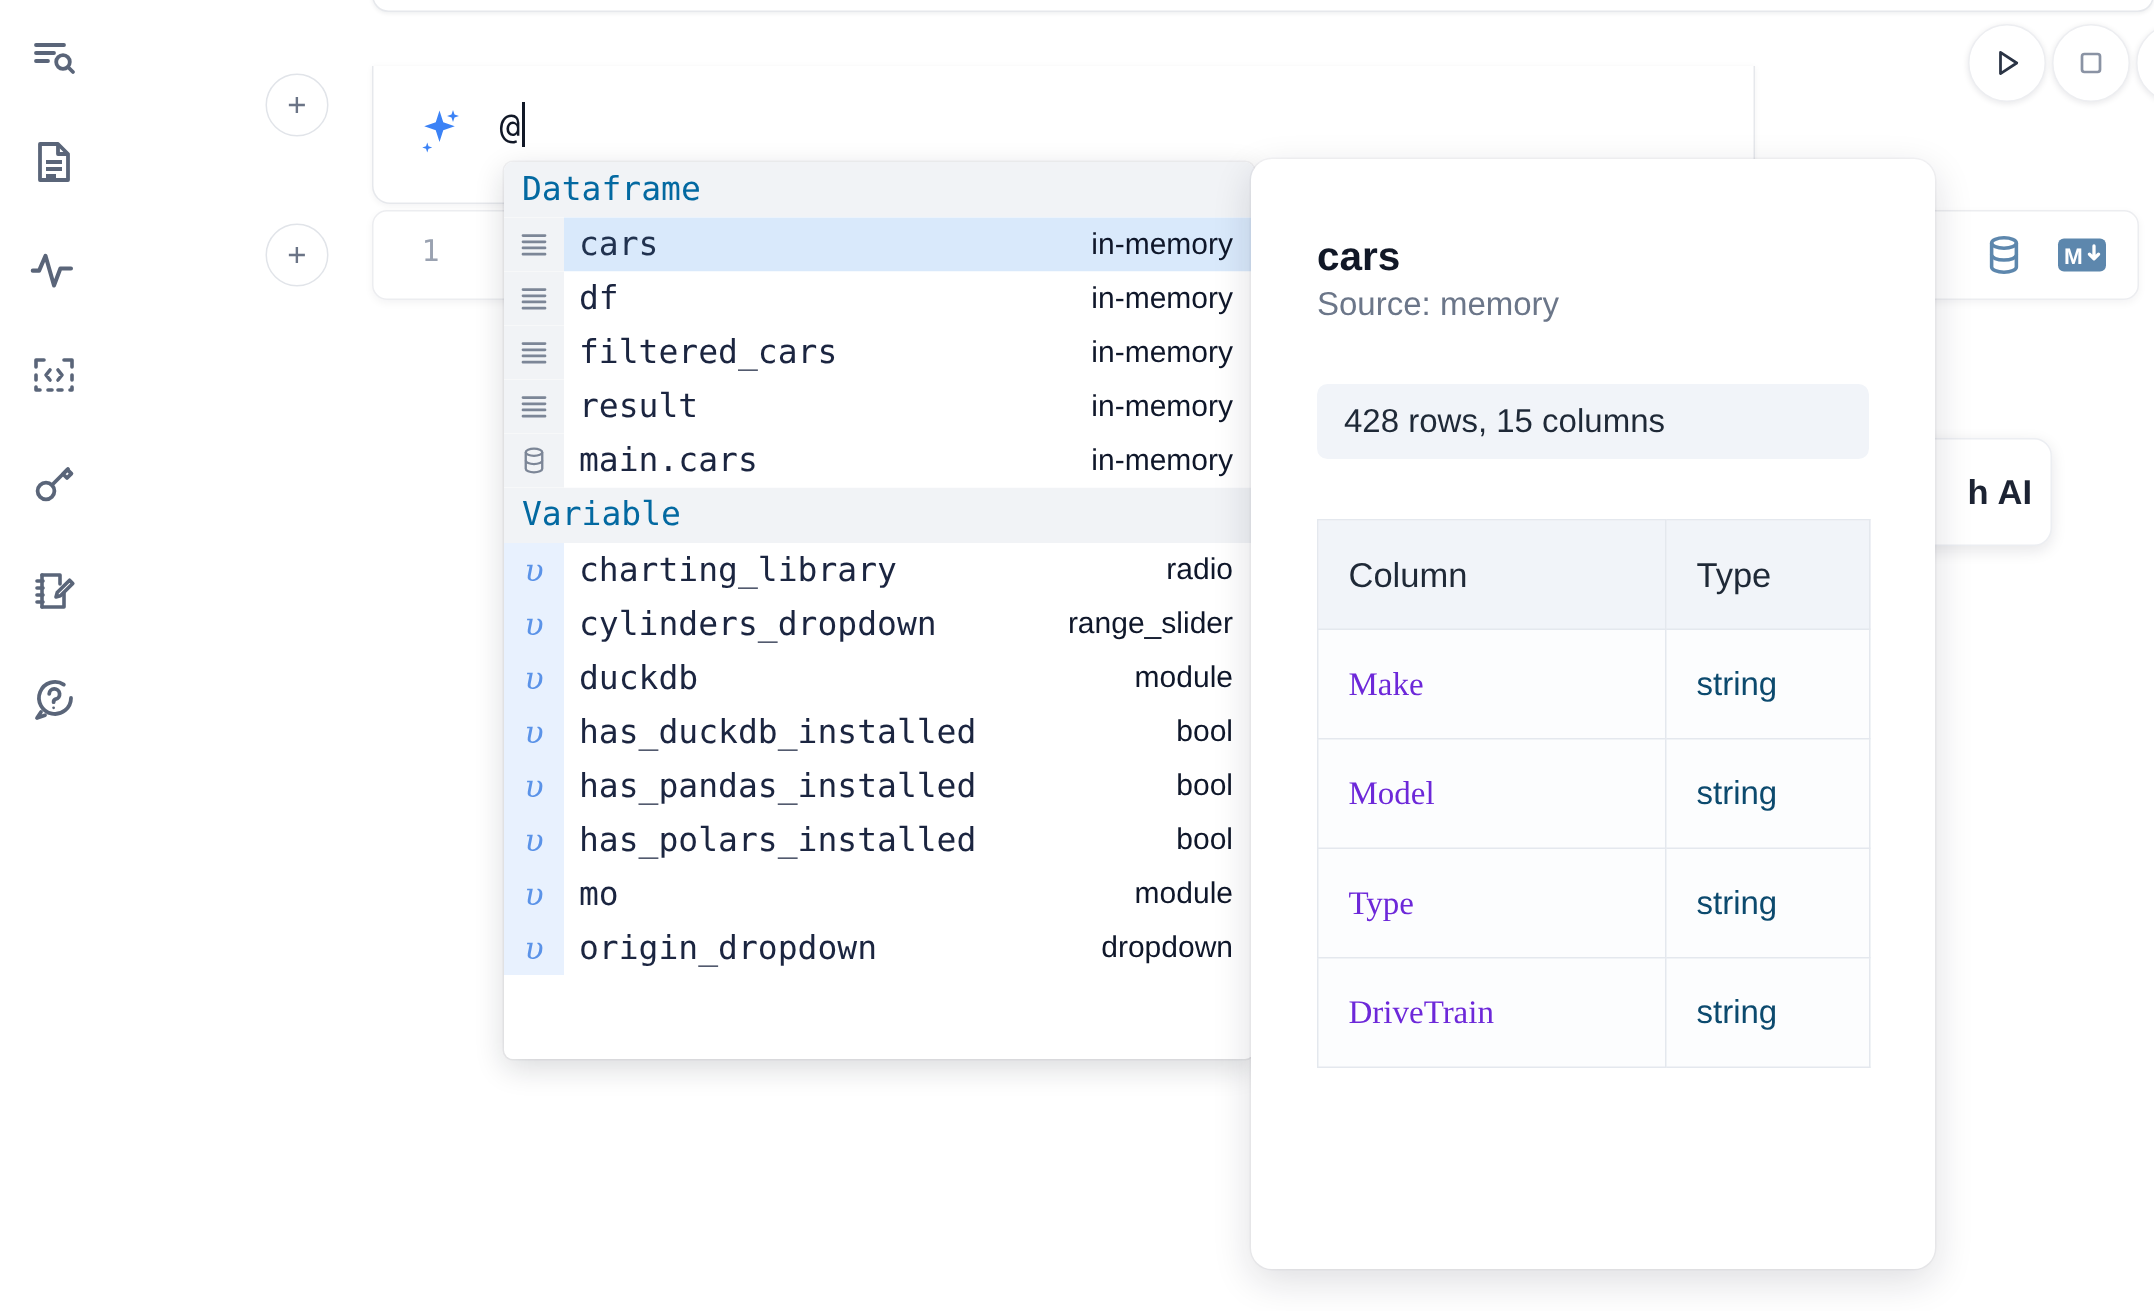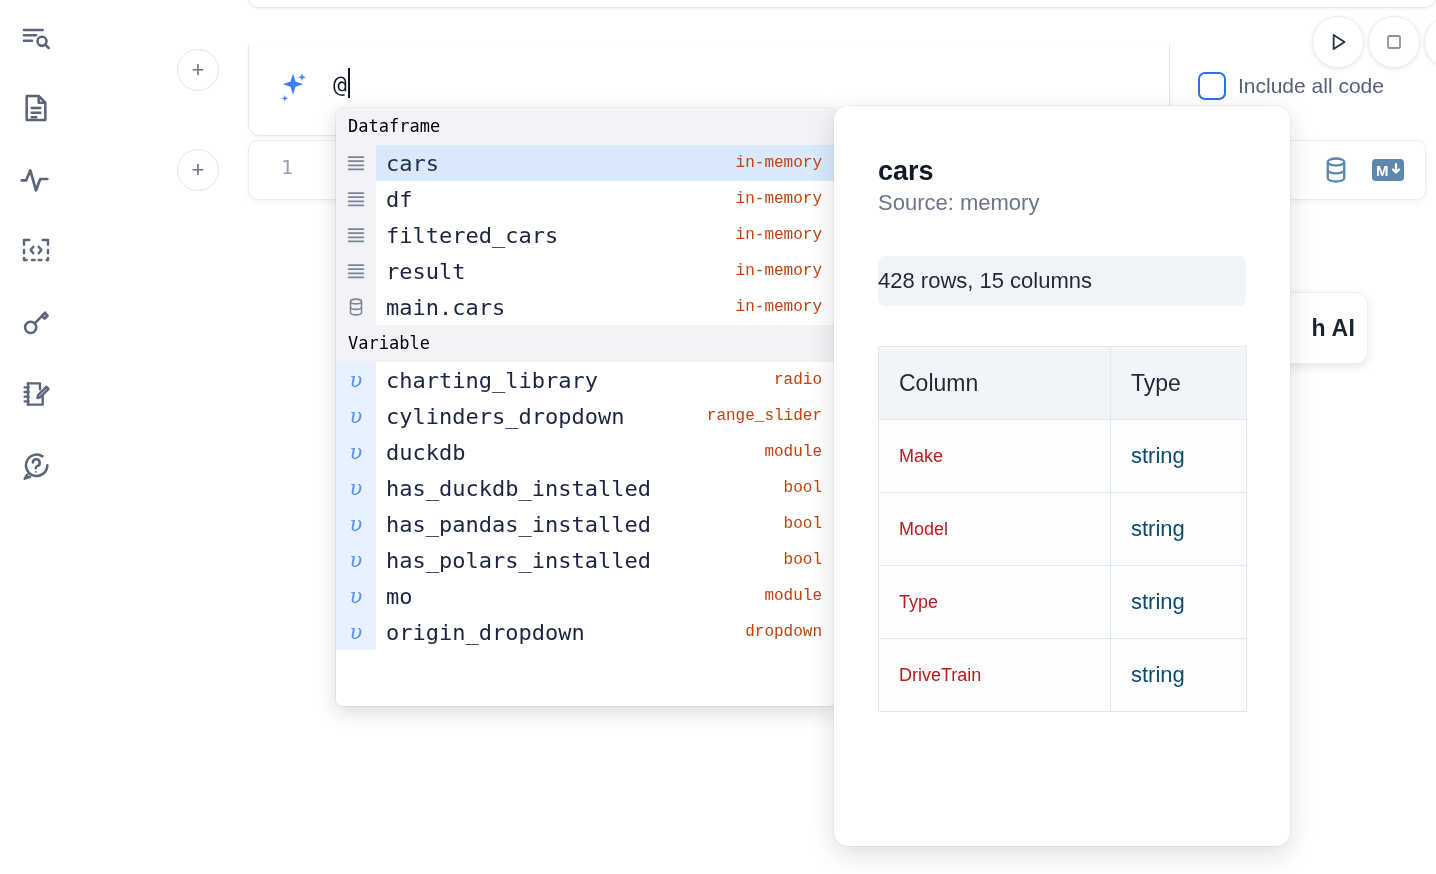--- a/index.html
+++ b/index.html
@@ -94,22 +94,22 @@
 
   
   .ac {
     position: absolute; left: 336px; top: 108px; width: 500px; height: 598px;
     background: #fff; border-radius: 6px;
     box-shadow: 0 6px 20px rgba(20,24,40,.16), 0 0 0 1px rgba(20,24,40,.05);
     overflow: hidden; z-index: 6;
   }
   .ac-group {
     height: 37px; line-height: 37px; padding-left: 12px;
-    background: #f1f3f6; color: #000000;
-    font-family: "DejaVu Sans Mono", monospace; font-size: 17px;
+    background: #f1f3f6; color: #0369a1;
+    font-family: "DejaVu Sans Mono", monospace; font-size: 22px;
   }
   .ac-item {
     position: relative; height: 36px; display: flex; align-items: center;
     background: #fff; cursor: pointer;
   }
   .ac-item .gut {
     width: 40px; height: 36px; display: flex; align-items: center; justify-content: center;
     flex: 0 0 40px;
   }
   .ac-item.df .gut, .ac-item.tbl .gut { background: #f1f3f6; }
@@ -118,21 +118,21 @@
     flex: 1 1 auto; height: 36px; display: flex; align-items: center;
     justify-content: space-between; padding: 0 14px 0 10px;
   }
   .ac-item.sel .body { background: #d9e9fb; }
   .ac-name {
     font-family: "DejaVu Sans Mono", monospace; font-size: 22px; color: #1b2540;
     white-space: nowrap;
   }
   .ac-item.sel .ac-name { color: #21324f; }
   .ac-kind {
-    font-family: Liberation Mono, monospace; font-size: 16px; color: #c2410c;
+    font-family: Liberation Sans, sans-serif; font-size: 20px; color: #0f172a;
     white-space: nowrap;
   }
   .vsym { font-family: "DejaVu Serif", serif; font-style: italic; font-size: 21px; color: #5b93e8; }
 
   
   .pv {
     position: absolute; left: 834px; top: 106px; width: 456px; height: 740px;
     background: #fff; border-radius: 14px;
     box-shadow: 0 8px 26px rgba(20,24,40,.14), 0 0 0 1px rgba(20,24,40,.04);
     overflow: hidden; z-index: 8;
@@ -141,34 +141,34 @@
     position: absolute; left: 44px; top: 50px;
     font-size: 27px; font-weight: 700; color: #111827;
   }
   .pv-source {
     position: absolute; left: 44px; top: 84px;
     font-size: 22px; color: #6b7689;
   }
   .pv-pill {
     position: absolute; left: 44px; top: 150px; width: 368px; height: 50px;
     background: #f1f4f9; border-radius: 7px;
-    display: flex; align-items: center; 
+    display: flex; align-items: center; padding-left: 18px;
     font-size: 22px; color: #1f2937;
   }
   .pv-table {
     position: absolute; left: 44px; top: 240px; width: 368px;
     border-collapse: collapse; table-layout: fixed;
   }
   .pv-table th, .pv-table td {
     border: 1px solid #e4e8ee; height: 73px; padding: 4px 20px; text-align: left;
     vertical-align: middle;
   }
   .pv-table th { background: #f1f4f9; font-weight: 400; font-size: 23px; color: #1f2937; }
   .pv-table td.col {
-    font-family: Liberation Sans, sans-serif; font-size: 18px; color: #b91c1c;
+    font-family: Liberation Serif, serif; font-size: 22px; color: #6d28d9;
     background: #fcfdfe;
   }
   .pv-table td.typ { font-size: 22px; color: #0c4a6e; background: #fcfdfe; }
   .pv-table col.c1 { width: 232px; }
   .pv-table col.c2 { width: 136px; }
 </style>
 </head>
 <body>
 
 <div id="root">
@@ -246,24 +246,20 @@
       <path d="M8 5.5l10 6.5-10 6.5z"></path>
     </svg>
   </div>
   <div class="circ-btn" style="left:1368px; top:16px">
     <svg width="24" height="24" viewBox="0 0 24 24" fill="none" stroke="#8a93a4" stroke-width="1.8">
       <rect x="6" y="6" width="12" height="12" rx="1.6"></rect>
     </svg>
   </div>
   <div class="circ-btn" style="left:1424px; top:16px"></div>
 
-  <div class="include-row">
-    <span class="chk"></span>
-    <span class="include-label">Include all code</span>
-  </div>
 
   <div class="cell">
     <div class="cell-gutter">1</div>
     <div class="cell-icons">
       <span>
         <svg width="30" height="30" viewBox="0 0 24 24" fill="none" stroke="#5d87ad" stroke-width="1.9">
           <ellipse cx="12" cy="5.6" rx="6.6" ry="2.8"></ellipse>
           <path d="M5.4 5.6v12.8c0 1.55 2.95 2.8 6.6 2.8s6.6-1.25 6.6-2.8V5.6"></path>
           <path d="M5.4 11.9c0 1.55 2.95 2.8 6.6 2.8s6.6-1.25 6.6-2.8"></path>
         </svg>

